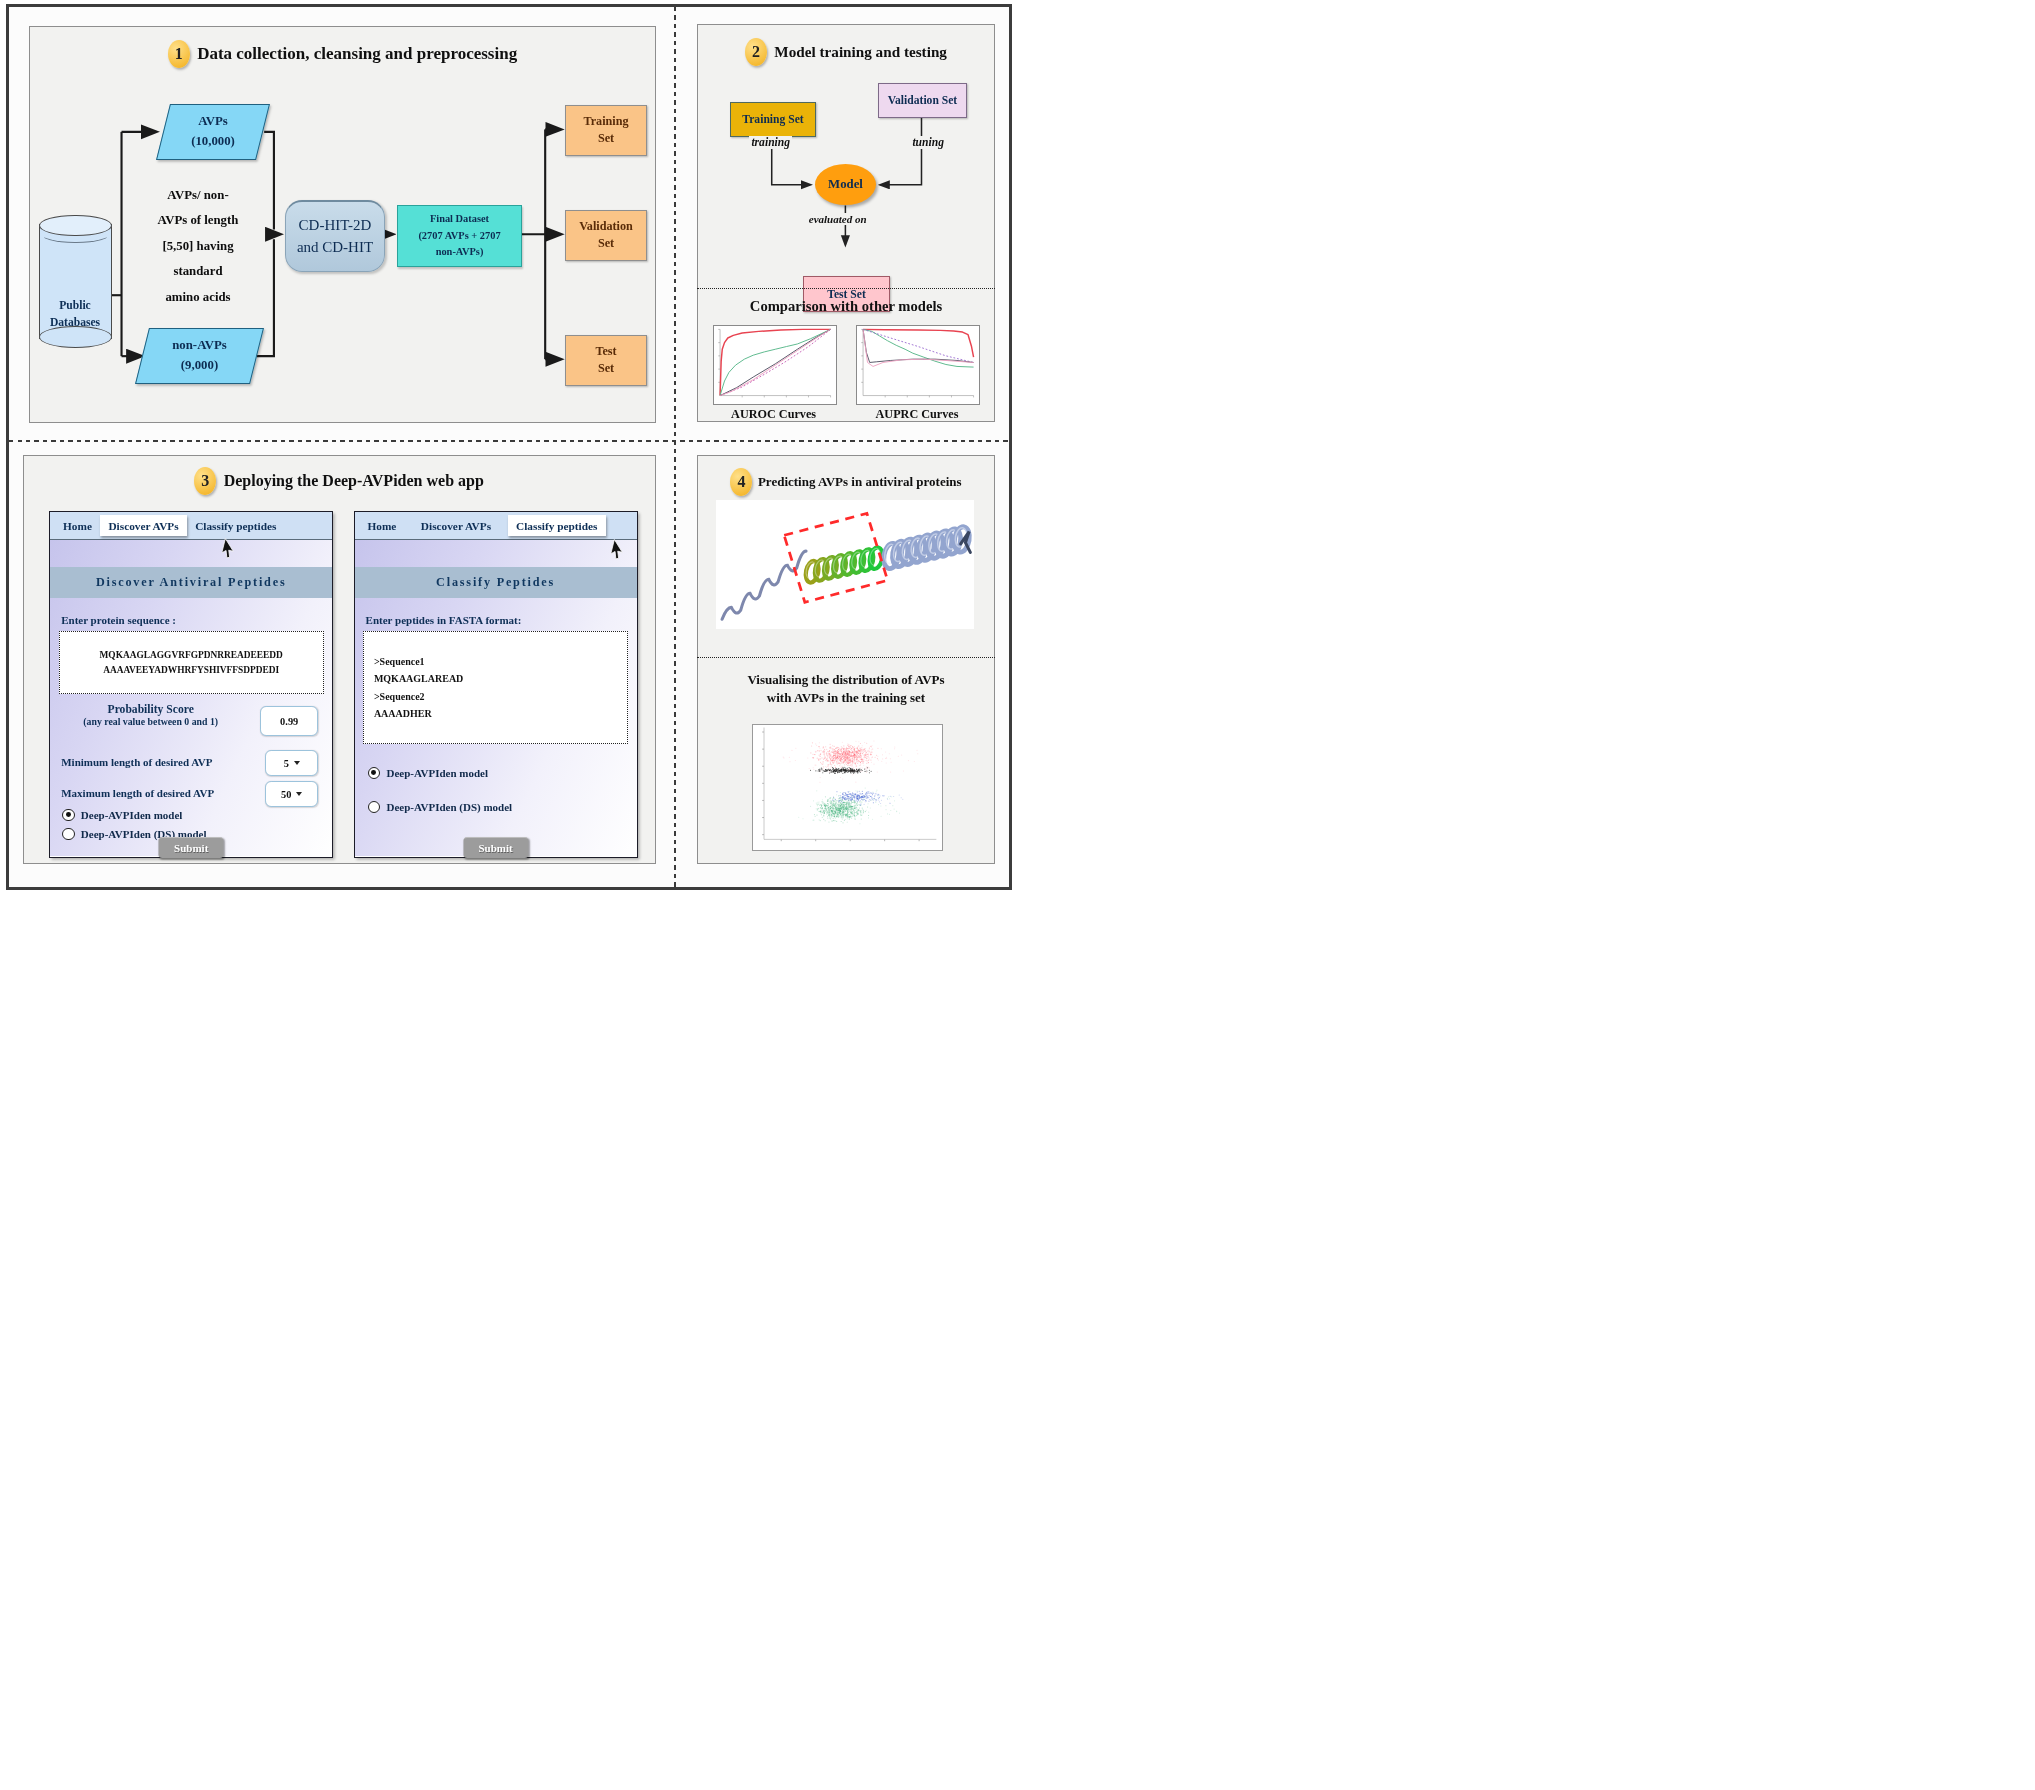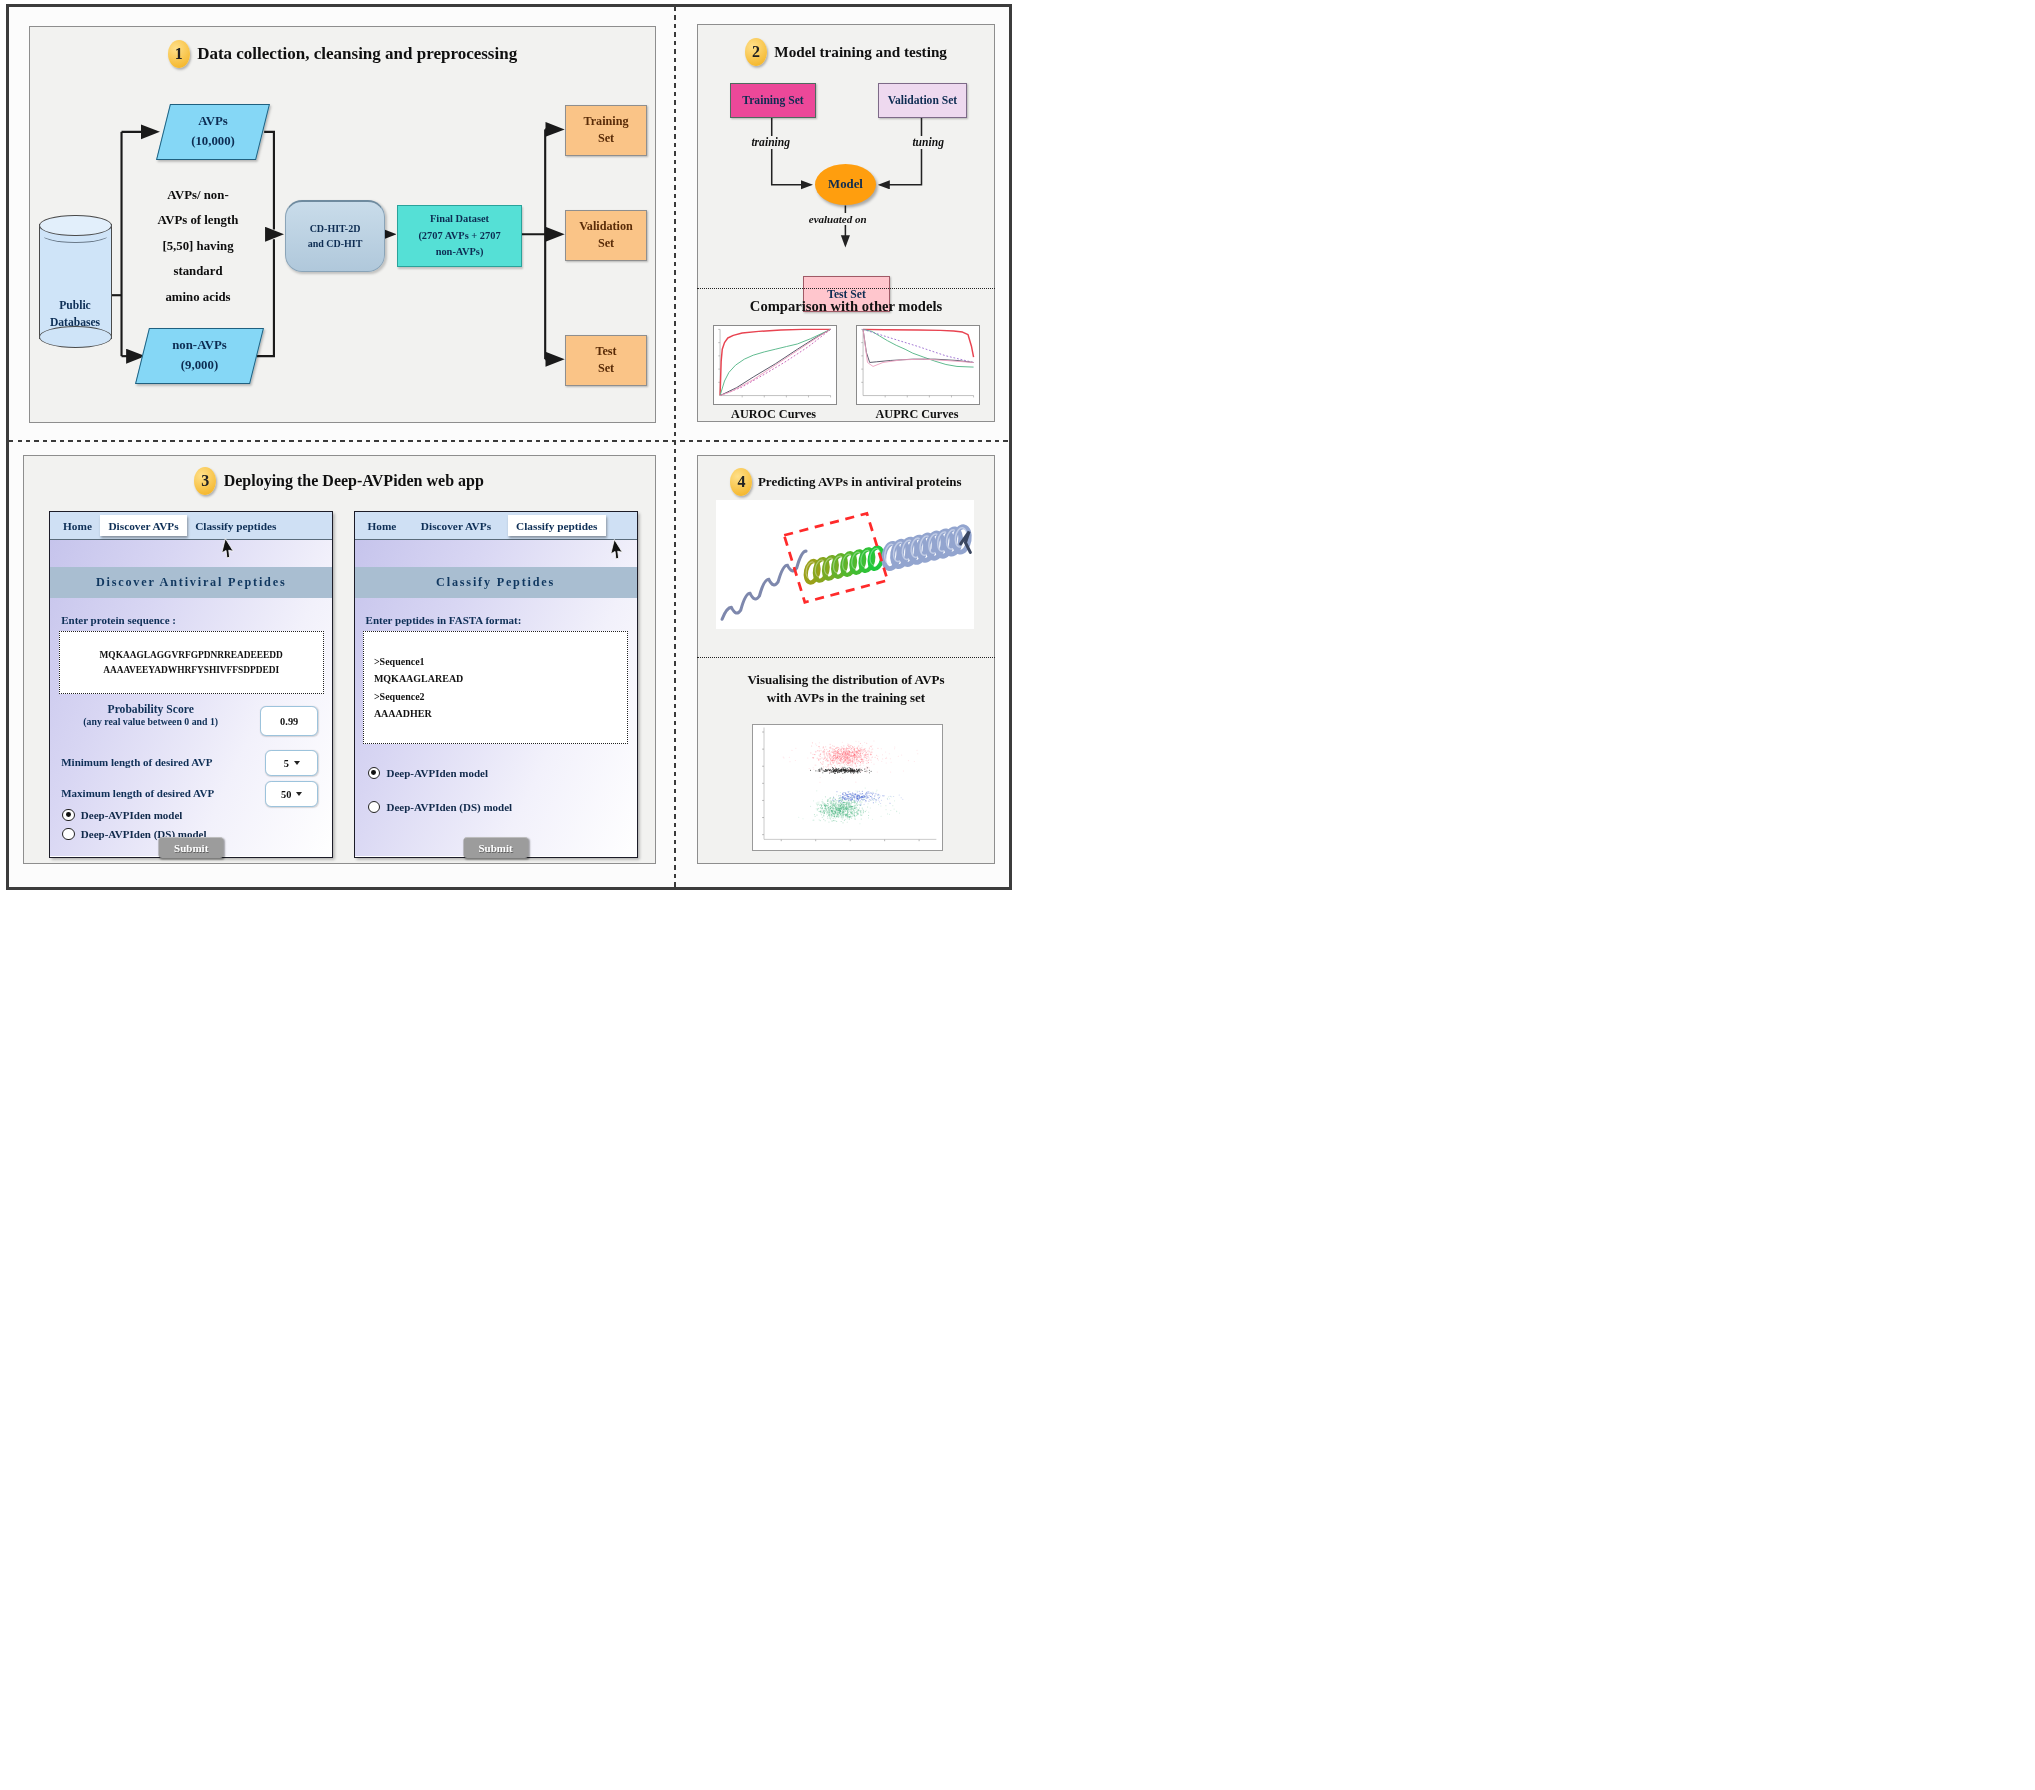--- a/index.html
+++ b/index.html
@@ -33,30 +33,30 @@
   .cyltext{position:absolute;left:0;right:0;bottom:16px;text-align:center;font-weight:bold;font-size:11.6px;color:#0e2f56;line-height:1.5;}
   .para{position:absolute;display:flex;flex-direction:column;justify-content:center;align-items:center;}
   .para::before{content:"";position:absolute;inset:0;transform:skewX(-14deg);background:#85d7f6;
                 border:1.8px solid #20607f;box-shadow:1.8px 1.8px 2.4px rgba(0,0,0,.25);}
   .para span{position:relative;font-weight:bold;font-size:12.8px;color:#0d2c52;line-height:1.5;}
   .midtext{position:absolute;left:79px;top:156px;width:178px;text-align:center;
            font-weight:bold;font-size:12.8px;color:#0d0d0d;line-height:2.0;}
   .cdhit{position:absolute;left:255px;top:173px;width:98px;height:69px;border-radius:17px;
          background:linear-gradient(#c9dcea,#b0c8db);border:1.8px solid #8aa4b8;border-top:2.4px solid #6f8b9f;
          display:flex;flex-direction:column;justify-content:center;align-items:center;box-shadow:1.2px 1.8px 2.4px rgba(0,0,0,.2);}
-  .cdhit span{font-weight:bold;font-size:10px;color:#0d2c52;line-height:1.5;}
+  .cdhit span{font-weight:normal;font-size:15px;color:#0d2c52;line-height:1.5;}
   .finalds{position:absolute;left:367px;top:178px;width:123px;height:60px;background:#55e0d6;border:1.2px solid #2aa39b;
            display:flex;flex-direction:column;justify-content:center;align-items:center;box-shadow:1.2px 1.8px 1.8px rgba(0,0,0,.2);}
   .finalds span{font-weight:bold;font-size:10.4px;color:#0d2c52;line-height:1.55;}
   .setbox{position:absolute;left:535px;width:80px;height:49px;background:#fac487;border:1.2px solid #8f8f8f;
           display:flex;flex-direction:column;justify-content:center;align-items:center;box-shadow:1.2px 1.2px 1.8px rgba(0,0,0,.25);}
   .setbox span{font-weight:bold;font-size:12.2px;color:#5a2c08;line-height:1.4;}
   
   .p2box{position:absolute;display:flex;align-items:center;justify-content:center;font-weight:bold;font-size:11.6px;color:#0d2c52;}
-  .tealbox{background:#ec4899;border:1.2px solid #4f6a5f;box-shadow:1.2px 1.2px 1.8px rgba(0,0,0,.25);}
+  .tealbox{background:#eab308;border:1.2px solid #4f6a5f;box-shadow:1.2px 1.2px 1.8px rgba(0,0,0,.25);margin-top:19px;}
   .pinkbox{background:#eed9ef;border:1.2px solid #7d6a88;box-shadow:1.2px 1.2px 1.8px rgba(0,0,0,.25);}
   .testbox{background:#ffc6cd;border:1.2px solid #a05a66;box-shadow:1.2px 1.2px 1.8px rgba(0,0,0,.25);margin-top:29px;}
   .ital{position:absolute;font-style:italic;font-weight:bold;font-size:11.6px;color:#111;}
   .modelell{position:absolute;width:61px;height:41px;border-radius:50%;background:#ff9e0e;
             display:flex;align-items:center;justify-content:center;font-weight:bold;font-size:12.8px;color:#0d2c52;
             box-shadow:1.8px 2.4px 3px rgba(0,0,0,.3);}
   .dotline{position:absolute;left:-1.2px;right:-1.2px;border-top:1.8px dotted #222;}
   .plotbox{position:absolute;background:#fff;border:1.2px solid #8a8a8a;}
   .plotcap{position:absolute;font-weight:bold;font-size:12.2px;color:#101010;text-align:center;}
   

